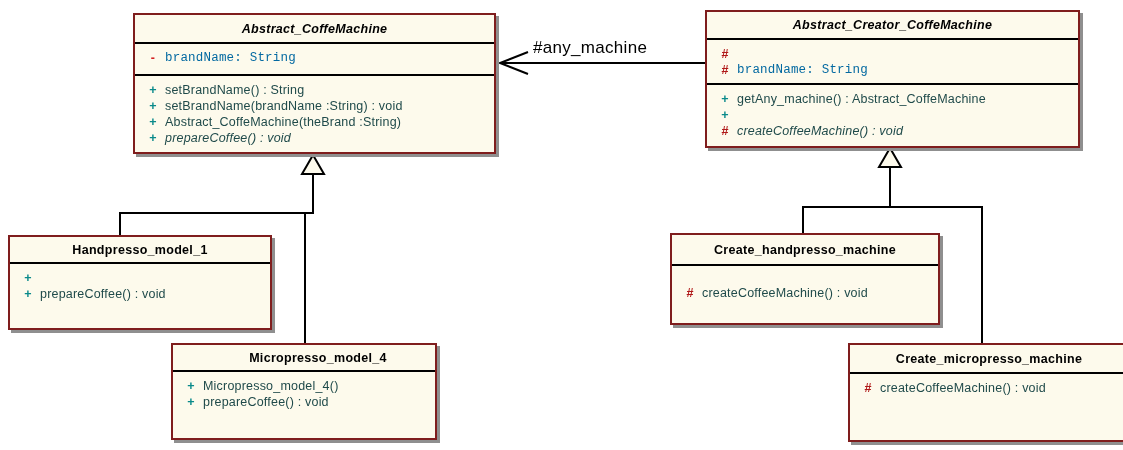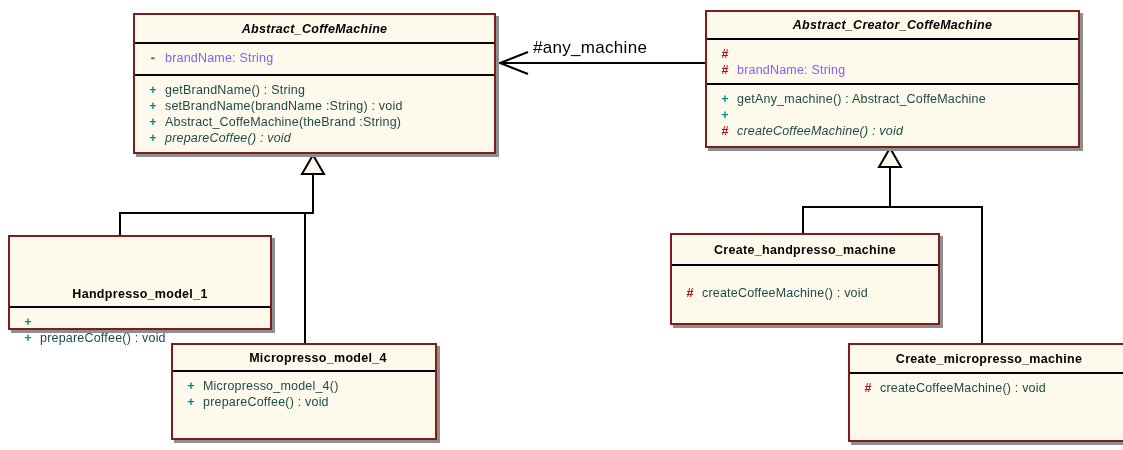--- a/index.html
+++ b/index.html
@@ -22,32 +22,32 @@
     flex-shrink:0;
   }
   .uml-class.abstract .uml-title{font-style:italic;}
   .uml-attrs{box-sizing:border-box;border-bottom:2px solid #000;padding:6px 4px 2px 6px;flex-shrink:0;}
   .uml-methods{box-sizing:border-box;padding:6px 4px 2px 6px;flex:1;}
   .member{display:flex;font-size:12.5px;line-height:16px;letter-spacing:.2px;white-space:nowrap;}
   .marker{width:24px;flex-shrink:0;text-align:center;font-weight:bold;}
   .mk-plus{color:#0a8a8a;}
   .mk-hash{color:#b01818;}
   .mk-minus{color:#d42020;}
-  .member.attr .mtext{color:#8b5cf6;}
+  .member.attr .mtext{color:#0369a1;font-family:Liberation Mono, monospace;}
   .member.meth .mtext{color:#1f4a4a;}
   .member.italic .mtext{font-style:italic;}
   
   #cls-a{left:133px;top:13px;width:363px;height:141px;}
   #cls-a .uml-title{height:29px;}
   #cls-a .uml-attrs{height:32px;}
   #cls-b{left:705px;top:10px;width:375px;height:138px;}
   #cls-b .uml-title{height:28px;text-align:right;}
   #cls-b .uml-attrs{height:45px;}
   #cls-c{left:8px;top:235px;width:264px;height:95px;}
-  #cls-c .uml-title{height:27px;margin-top:44px;}
+  #cls-c .uml-title{height:27px;}
   #cls-d{left:171px;top:343px;width:266px;height:97px;}
   #cls-d .uml-title{height:27px;padding-left:28px;}
   #cls-e{left:670px;top:233px;width:270px;height:92px;gap:13px;}
   #cls-e .uml-title{height:31px;}
   #cls-f{left:848px;top:343px;width:282px;height:99px;}
   #cls-f .uml-title{height:29px;}
   .assoc-label{
     position:absolute;z-index:3;left:533px;top:38px;
     font-size:17px;letter-spacing:.3px;color:#000;
   }
@@ -85,21 +85,21 @@
   <div class="uml-title">Abstract_CoffeMachine</div>
   <div class="uml-attrs">
     <div class="member attr">
       <span class="marker mk-minus">-</span>
       <span class="mtext">brandName: String</span>
     </div>
   </div>
   <div class="uml-methods">
     <div class="member meth">
       <span class="marker mk-plus">+</span>
-      <span class="mtext">getBrandName() : String</span>
+      <span class="mtext">setBrandName() : String</span>
     </div>
     <div class="member meth">
       <span class="marker mk-plus">+</span>
       <span class="mtext">setBrandName(brandName :String) : void</span>
     </div>
     <div class="member meth">
       <span class="marker mk-plus">+</span>
       <span class="mtext">Abstract_CoffeMachine(theBrand :String)</span>
     </div>
     <div class="member meth italic">

